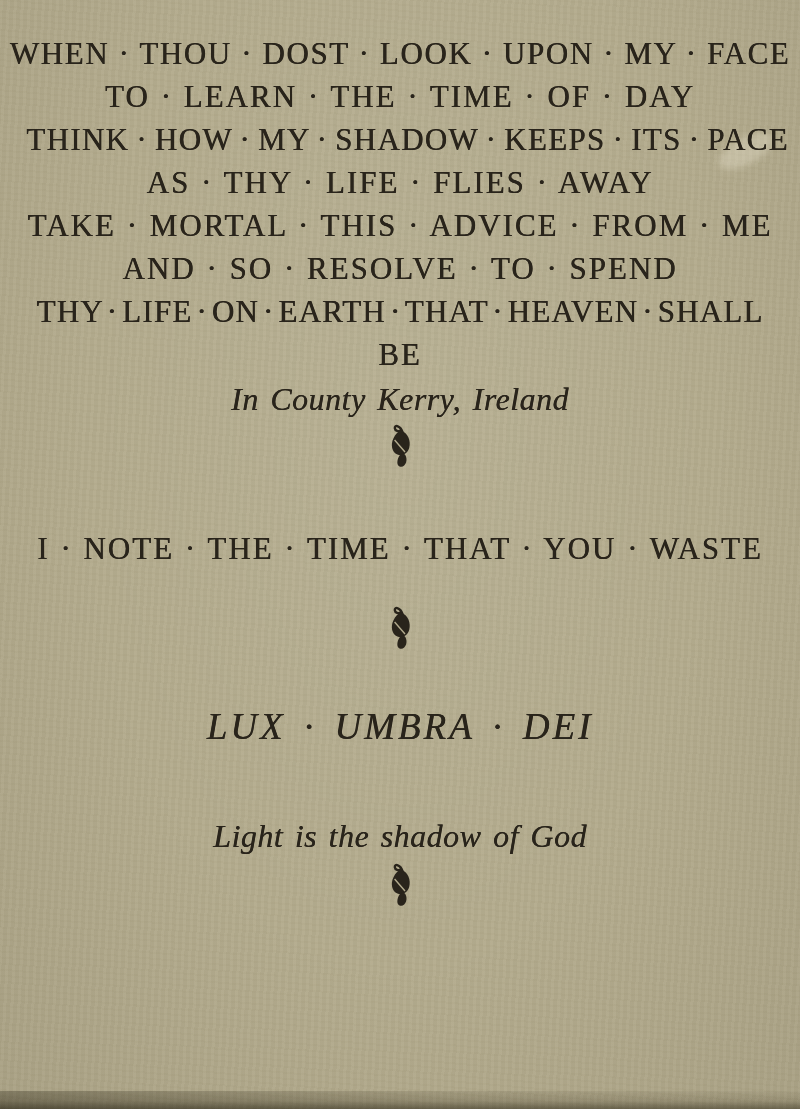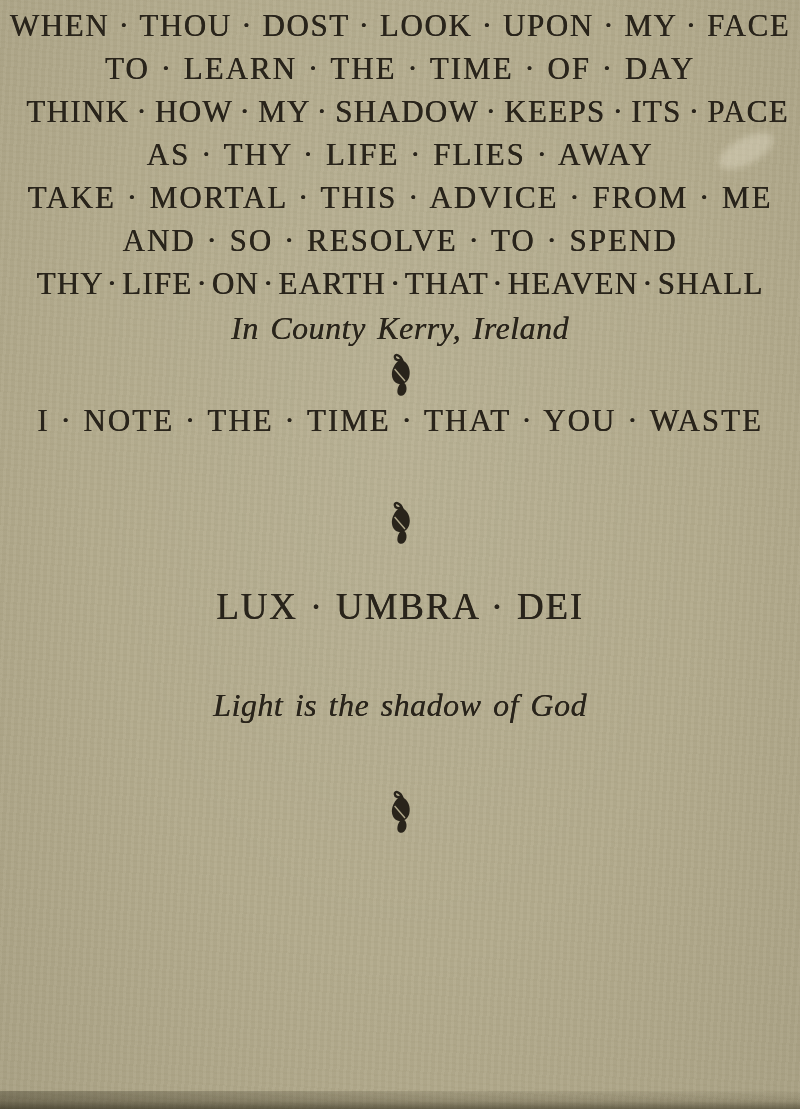--- a/index.html
+++ b/index.html
@@ -34,21 +34,21 @@
     left: 0; right: 0; bottom: 0;
     height: 18px;
     pointer-events: none;
     background:
       linear-gradient(to right, rgba(40,36,20,0.30) 0%, rgba(40,36,20,0.10) 55%, rgba(40,36,20,0.02) 100%),
       linear-gradient(to bottom, rgba(80,72,48,0) 0%, rgba(80,72,48,0.18) 55%, rgba(46,41,24,0.50) 100%);
     background-blend-mode: multiply;
   }
   .blocks {
     position: relative;
-    padding-top: 4px;
+    padding-top: 32px;
     width: 100%;
   }
   .block {
     text-align: center;
     white-space: nowrap;
     color: #29241b;
   }
   .block-caps {
     font-size: 31px;
     line-height: 43px;
@@ -71,20 +71,21 @@
     word-spacing: 3px;
     text-shadow: 0.3px 0 0 currentColor;
   }
   .block-caps-large {
     font-size: 37px;
     line-height: 52px;
     height: 52px;
     letter-spacing: 3px;
     word-spacing: 6px;
     text-shadow: 0.4px 0 0 currentColor;
+    font-style: italic;
   }
   .block-ornament {
     height: 48px;
     display: flex;
     align-items: center;
     justify-content: center;
   }
   
   .blocks > :nth-child(10) { }
   .blocks > :nth-child(11) { margin-top: 57px; }
@@ -113,20 +114,21 @@
   <div class="paper-grain"></div>
   <div class="scuff"></div>
   <div class="blocks">
       <div class="block block-caps">WHEN · THOU · DOST · LOOK · UPON · MY · FACE</div>
       <div class="block block-caps">TO · LEARN · THE · TIME · OF · DAY</div>
       <div class="block block-caps">THINK · HOW · MY · SHADOW · KEEPS · ITS · PACE</div>
       <div class="block block-caps">AS · THY · LIFE · FLIES · AWAY</div>
       <div class="block block-caps">TAKE · MORTAL · THIS · ADVICE · FROM · ME</div>
       <div class="block block-caps">AND · SO · RESOLVE · TO · SPEND</div>
       <div class="block block-caps">THY · LIFE · ON · EARTH · THAT · HEAVEN · SHALL</div>
+      <div class="block block-caps">BE</div>
       <div class="block block-italic">In County Kerry, Ireland</div>
       <div class="block block-ornament">
         <svg width="30" height="48" viewBox="0 0 30 48" aria-hidden="true">
           <path d="M17.5 10 C15.5 3.5 9.5 2.5 9.8 6.2 C10 9 13.5 9.8 15.8 8.4" fill="none" stroke="#29241b" stroke-width="2.4" stroke-linecap="round"></path>
           <path d="M16 8.5 C23 11 26.2 19 24.2 26 C22.6 31.5 17 34.8 12.4 32.6 C6.8 30 5.4 22.5 8.4 16.4 C10.4 12 13 9.4 16 8.5 Z" fill="#29241b"></path>
           <path d="M18 31 C22.2 33 22.8 40 19.2 43.6 C16 46.4 11.8 44 12.4 39.4 C12.9 35.4 15 32 18 31 Z" fill="#29241b"></path>
           <path d="M9.6 18 L20 30" stroke="#b3ab8d" stroke-width="1.4"></path>
         </svg>
       </div>
       <div class="block block-caps">I · NOTE · THE · TIME · THAT · YOU · WASTE</div>

